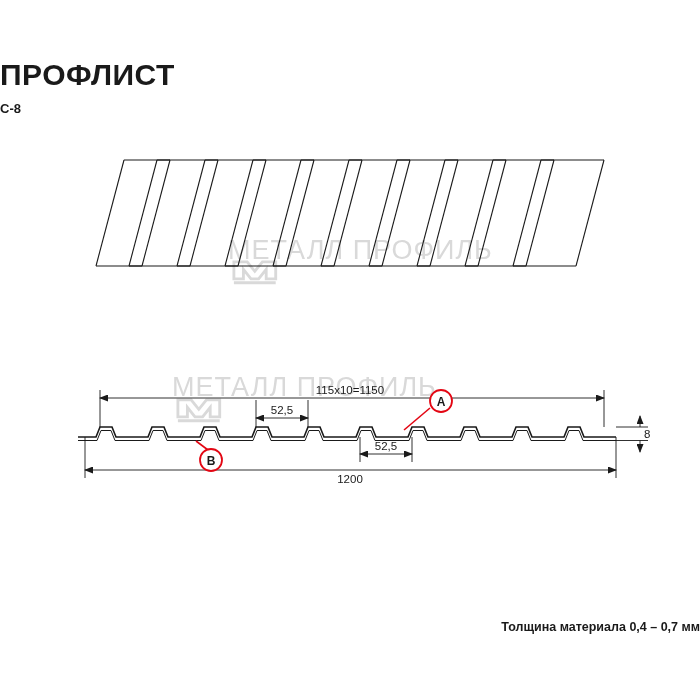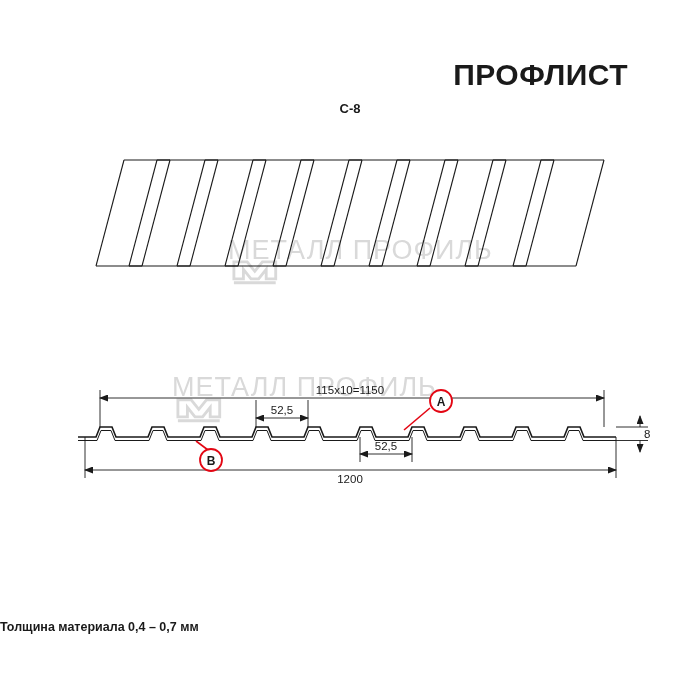--- a/index.html
+++ b/index.html
@@ -19,42 +19,42 @@
     position: absolute;
     left: 0; top: 0;
     width: 700px;
     height: 700px;
   }
   .title {
     position: absolute;
     left: 0;
     top: 58px;
     width: 628px;
-    text-align: right;
+    text-align: left;
     font-size: 30px;
     font-weight: bold;
     letter-spacing: 0.5px;
     color: #1a1a1a;
   }
   .subtitle {
     position: absolute;
     left: 0;
     top: 101px;
     width: 700px;
-    text-align: center;
+    text-align: left;
     font-size: 13px;
     font-weight: bold;
     color: #1a1a1a;
   }
   .footnote {
     position: absolute;
     left: 0;
     top: 620px;
     width: 700px;
-    text-align: left;
+    text-align: right;
     font-size: 12.5px;
     font-weight: bold;
     color: #1a1a1a;
   }
   .drawing {
     position: absolute;
     left: 0;
     top: 0;
     width: 700px;
     height: 700px;

